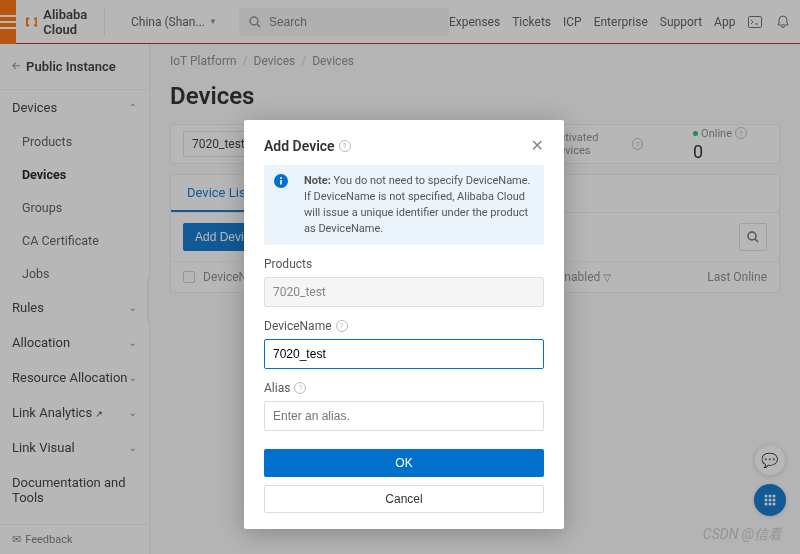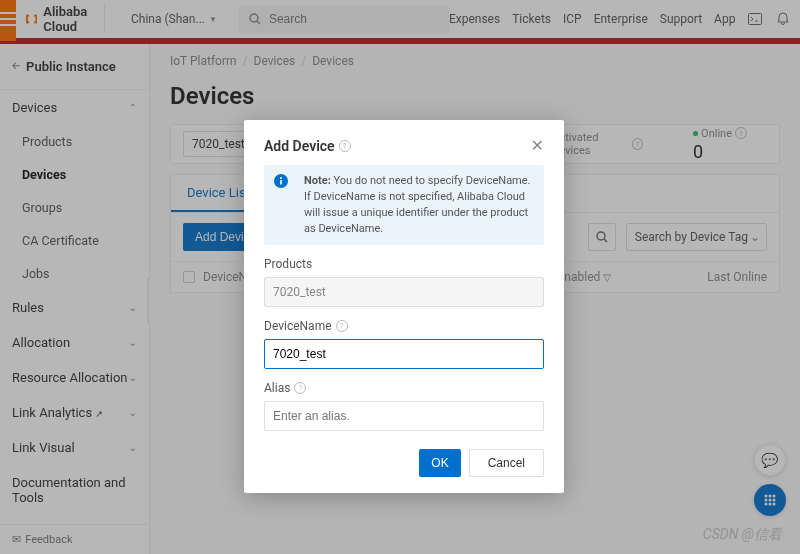--- a/index.html
+++ b/index.html
@@ -1,18 +1,18 @@
 <!DOCTYPE html>
 <html><head>
 <meta charset="utf-8">
 <style>
   * { box-sizing: border-box; margin: 0; padding: 0; }
   body { font-family: -apple-system, BlinkMacSystemFont, "Segoe UI", Roboto, "Helvetica Neue", Arial, sans-serif; font-size: 12px; color: #333; width: 800px; height: 554px; overflow: hidden; background: #fff; position: relative; }
   
-  .topbar { height: 44px; display: flex; align-items: center; border-bottom: 6px solid #b91c1c; }
+  .topbar { height: 44px; display: flex; align-items: center; border-bottom: 1px solid #b91c1c; }
   .hamburger { width: 38px; height: 44px; background: #ff6a00; display: flex; align-items: center; justify-content: center; color: #fff; }
   .brand { display: flex; align-items: center; padding: 0 10px; font-size: 13px; font-weight: 600; color: #333; gap: 6px; }
   .brand svg { fill: #ff6a00; }
   .region { height: 28px; padding: 0 18px 0 26px; display: flex; align-items: center; font-size: 12px; color: #555; border-left: 1px solid #e6e6e6; position: relative; white-space: nowrap;}
   .region .caret { margin-left: 4px; font-size: 8px; color: #888; }
   .searchbox { flex: 0 0 210px; margin-left: 4px; height: 28px; background: #f5f5f5; border-radius: 3px; display: flex; align-items: center; padding: 0 8px; color: #888; gap: 6px; }
   .searchbox input { border: none; background: transparent; outline: none; font-size: 12px; flex: 1; color: #1d4ed8; }
   .top-gap { flex: 1; }
   .toplinks { display: flex; align-items: center; gap: 12px; padding-right: 10px; color: #555; font-size: 12px; }
   .toplinks span, .toplinks .ic { cursor: pointer; }
@@ -58,21 +58,21 @@
   .modal { position: absolute; left: 244px; top: 120px; width: 320px; background: #fff; border-radius: 2px; box-shadow: 0 4px 24px rgba(0,0,0,0.25); padding: 16px 20px; }
   .modal-head { display: flex; align-items: center; justify-content: space-between; margin-bottom: 10px; }
   .modal-title { font-size: 14px; font-weight: 600; display:flex; align-items:center; gap:4px;}
   .close-x { font-size: 16px; color: #888; cursor: pointer; }
   .notice { background: #ecf4fb; border-radius: 2px; padding: 8px 10px; display: flex; gap: 16px; font-size: 11px; color: #555; line-height: 1.45; margin-bottom: 12px;}
   .notice svg { flex: 0 0 14px; margin-top: 1px; }
   .fld { margin-bottom: 12px; }
   .fld-label { font-size: 12px; color: #555; display:flex; align-items:center; gap:4px; margin-bottom: 6px;}
   .fld input, .fld .ro { width: 100%; height: 30px; border: 1px solid #ddd; border-radius: 2px; padding: 0 8px; font-size: 12px; outline:none; }
   .fld .ro { background: #f5f5f5; color: #888; display:flex; align-items:center;}
-  .modal-foot { display: flex; justify-content: flex-end; gap: 8px; margin-top: 18px; }
+  .modal-foot { display: flex; justify-content: flex-end; gap: 8px; margin-top: 18px; flex-direction: column; }
   .btn-sec { background: #fff; border: 1px solid #ddd; height: 28px; padding: 0 18px; font-size: 12px; border-radius: 2px; cursor: pointer; color:#333;}
   .q-icon { width:12px; height:12px; border-radius:50%; border:1px solid #bbb; color:#bbb; font-size:8px; display:inline-flex; align-items:center; justify-content:center;}
   
   .float-btns { position:absolute; right: 14px; top: 400px; display:flex; flex-direction:column; gap:8px;}
   .fab { width:32px; height:32px; border-radius:50%; display:flex; align-items:center; justify-content:center; font-size:14px; box-shadow:0 1px 4px rgba(0,0,0,0.15);}
   .fab.chat { background:#fff; border:1px solid #eee; color:#666;}
   .fab.apps { background:#0070cc; color:#fff;}
   .watermark { position:absolute; right:18px; bottom:10px; font-size:14px; color: rgba(120,120,120,0.55); font-style:italic;}
   .filter-ic{font-size:10px;}
 </style>
@@ -225,23 +225,20 @@
       </div>
       <div class="toolbar">
         <button class="btn-primary">Add Device</button>
         <div class="tool-gap"></div>
         <div class="ic-btn">
             <svg width="12" height="12" viewBox="0 0 12 12" fill="none" stroke="#666" stroke-width="1.5">
               <circle cx="5" cy="5" r="4"></circle>
               <line x1="8" y1="8" x2="11" y2="11"></line>
             </svg>
           </div>
-        <div class="tag-search">
-            <span>Search by Device Tag</span>
-          </div>
       </div>
       <div class="thead">
         <span class="cb"></span>
         <span class="th-col" style="flex:0 0 80px;">DeviceN...</span>
         <span style="flex:1"></span>
         <span class="th-col">
             <span>Enabled</span> 
             <span class="filter-ic">▽</span>
           </span>
         <span style="flex:0 0 60px"></span>

